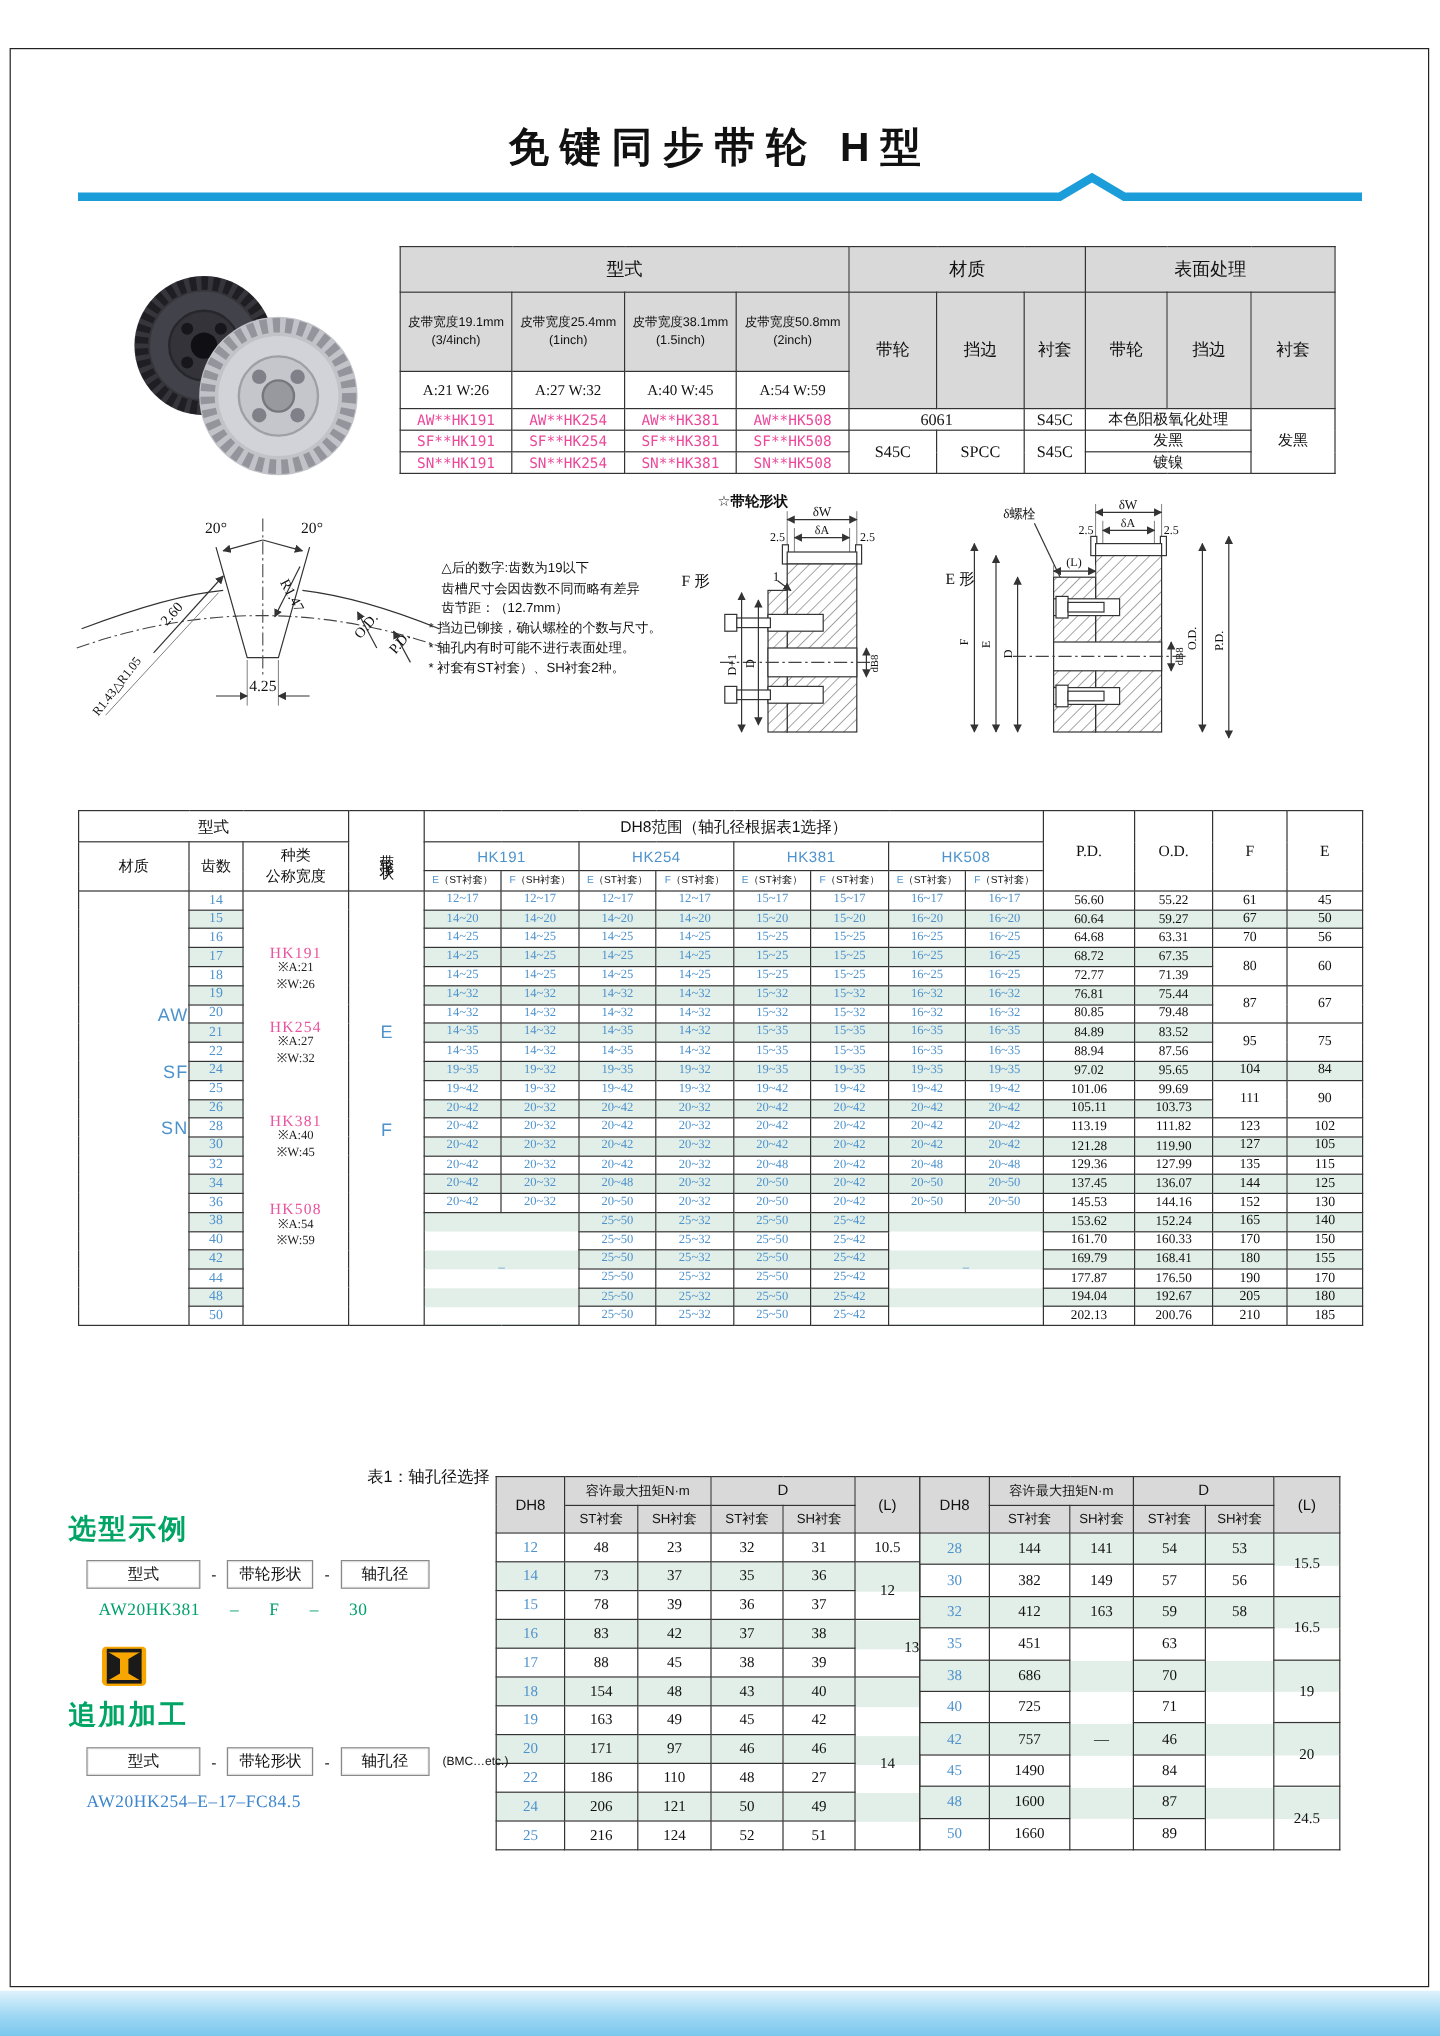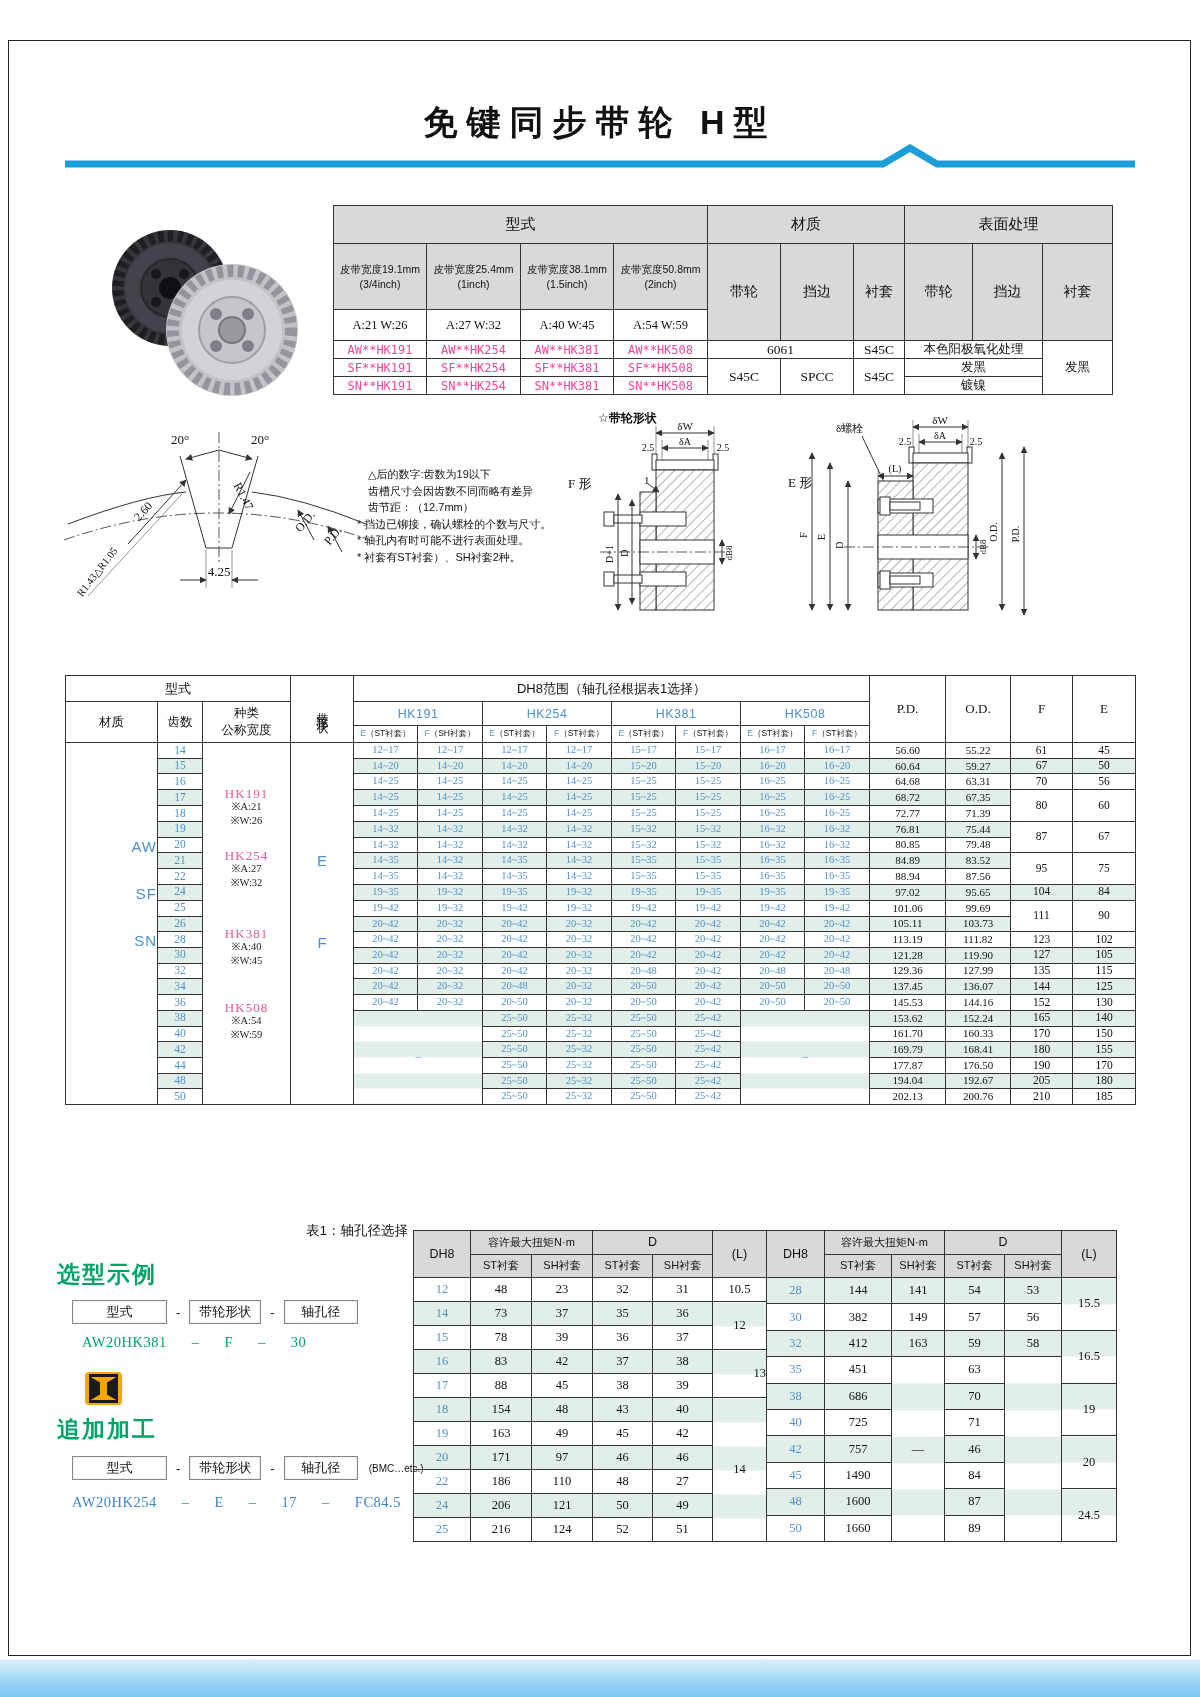--- a/index.html
+++ b/index.html
@@ -72,21 +72,21 @@
 #sel-title{left:57px;top:1259px}
 #add-title{left:57px;top:1414px}
 .formula{display:flex;align-items:center;gap:9px}
 #sel-boxes{left:72px;top:1300px}
 #add-boxes{left:72px;top:1456px}
 .fbox{border:1px solid #888;box-shadow:0 0 0 1px #eee inset;font-size:13px;text-align:center;padding:2px 0;background:#fff}
 .fdash{font-size:13px}
 .fnote{font-size:10px;margin-left:2px}
 .example{display:flex;align-items:center;font-family:"Liberation Serif","DejaVu Serif",serif;font-size:14.5px;letter-spacing:.5px}
 #sel-example{left:82px;top:1334px;gap:25px;color:#00a06c}
-#add-example{left:72px;top:1494px;gap:25px;color:#3d85cc}
+#add-example{left:72px;top:1494px;color:#3d85cc}
 #logo-icon{left:85px;top:1372px}
 </style>
 </head>
 <body>
 
 <div class="abs" id="page-border"></div>
 
 <div class="abs" id="page-title">免键同步带轮 H型</div>
 
 <svg class="abs" id="divider-svg" width="1070" height="28" viewBox="0 0 1070 28">

